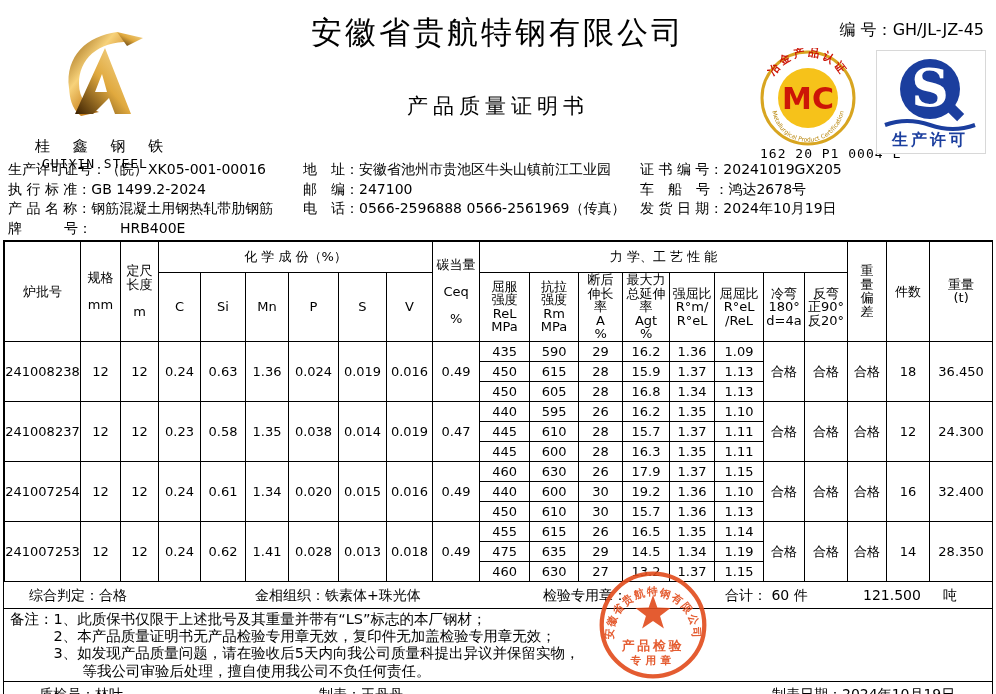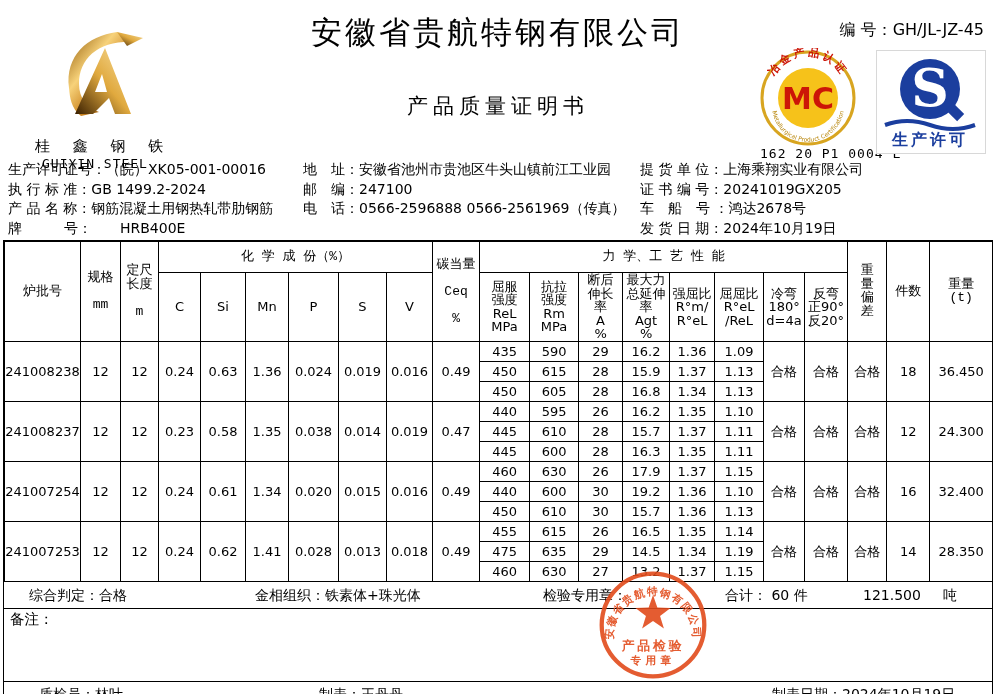--- a/index.html
+++ b/index.html
@@ -21,21 +21,21 @@
   .info-col{position:absolute;font-size:14px;line-height:19.5px;white-space:nowrap;}
   .info-left{left:8px;top:160px;}
   .info-mid{left:303px;top:160px;}
   .info-right{left:640px;top:160px;}
   
   .doc-body{position:absolute;left:3px;top:240px;width:988px;border:1px solid #000;}
   table.cert{border-collapse:collapse;table-layout:fixed;width:100%;}
   table.cert th,table.cert td{border:1px solid #000;text-align:center;vertical-align:middle;
         padding:0;font-weight:normal;overflow:hidden;}
   table.cert thead th{font-size:13px;line-height:13.5px;white-space:pre-line;}
-  tr.group-head th{height:30px;font-family:Liberation Mono, monospace;}
+  tr.group-head th{height:30px;}
   tr.sub-head th{height:66px;}
   table.cert tbody td{font-size:13px;height:19px;line-height:19px;white-space:nowrap;}
   
   .summary-row{position:relative;height:26px;font-size:14px;line-height:26px;white-space:nowrap;margin-left:19px;}
   .summary-row span{position:absolute;}
   .sum-judge{left:6px;}  .sum-struct{left:232px;} .sum-stamp{left:520px;}
   .sum-total{left:702px;} .sum-weight{left:840px;} .sum-unit{left:920px;}
   
   .remarks{border-top:1px solid #000;height:70px;display:flex;font-size:14.5px;line-height:17.4px;
         padding-top:2px;box-sizing:content-box;}
@@ -114,21 +114,20 @@
     <div><span>执 行 标 准：</span><span>GB 1499.2-2024</span></div>
     <div><span>产 品 名 称：</span><span>钢筋混凝土用钢热轧带肋钢筋</span></div>
     <div><span>牌　　　号：</span><span>　　HRB400E</span></div>
   </div>
   <div class="info-col info-mid">
     <div><span>地　址：</span><span>安徽省池州市贵池区牛头山镇前江工业园</span></div>
     <div><span>邮　编：</span><span>247100</span></div>
     <div><span>电　话：</span><span>0566-2596888  0566-2561969（传真）</span></div>
   </div>
   <div class="info-col info-right">
-    <div><span>提 货 单 位：</span><span>上海乘翔实业有限公司</span></div>
     <div><span>证 书 编 号：</span><span>20241019GX205</span></div>
     <div><span>车　船　号 ：</span><span>鸿达2678号</span></div>
     <div><span>发 货 日 期：</span><span>2024年10月19日</span></div>
   </div>
 
   <div class="doc-body">
     <table class="cert">
       <colgroup>
         <col style="width:76px">
           <col style="width:40px">
@@ -380,20 +379,26 @@
       <span class="sum-judge">综合判定：合格</span>
       <span class="sum-struct">金相组织：铁素体+珠光体</span>
       <span class="sum-stamp">检验专用章：</span>
       <span class="sum-total">合计：  60 件</span>
       <span class="sum-weight">121.500</span>
       <span class="sum-unit">吨</span>
     </div>
 
     <div class="remarks">
       <div class="remarks-label">备注：</div>
+      <div class="remarks-lines">
+        <div>1、此质保书仅限于上述批号及其重量并带有“LS”标志的本厂钢材；</div>
+        <div>2、本产品质量证明书无产品检验专用章无效，复印件无加盖检验专用章无效；</div>
+        <div>3、如发现产品质量问题，请在验收后5天内向我公司质量科提出异议并保留实物，</div>
+        <div>　　等我公司审验后处理，擅自使用我公司不负任何责任。</div>
+      </div>
     </div>
 
     <div class="footer-row">
       <span class="ft-inspector">质检员：林叶</span>
       <span class="ft-maker">制表：王丹丹</span>
       <span class="ft-date">制表日期：2024年10月19日</span>
     </div>
   </div>
 
   <div class="stamp">

